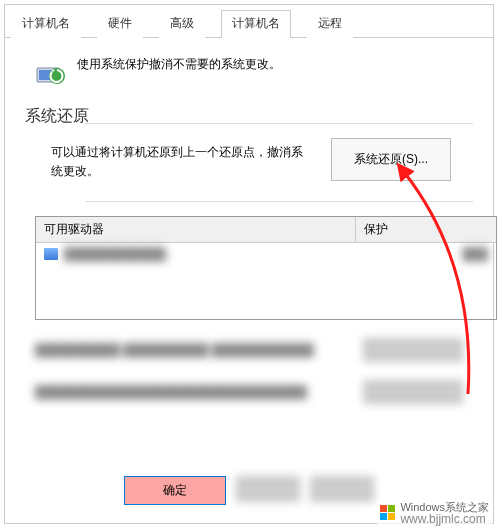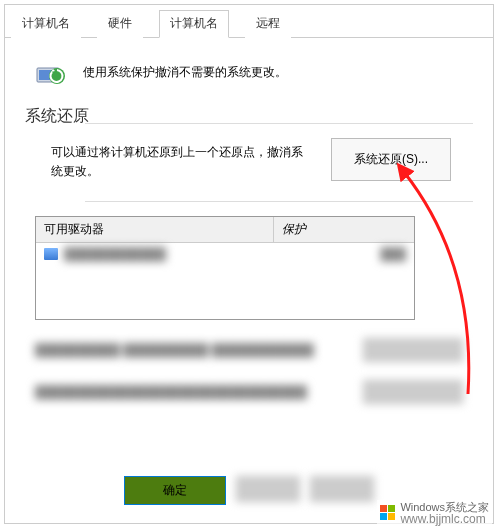--- a/index.html
+++ b/index.html
@@ -41,22 +41,22 @@
   .tab.active {
     border: 1px solid #ccc;
     border-bottom: 1px solid #fff;
     background: #fff;
   }
   .content {
     padding: 10px 20px 10px 20px;
   }
   .header-row {
     display: flex;
-    align-items: center;
-    gap: 16px;
+    align-items: flex-start;
+    gap: 10px;
     margin: 8px 0 18px 10px;
   }
   .shield-icon {
     width: 32px;
     height: 32px;
     position: relative;
   }
   .section-title {
     font-size: 16px;
     color: #333;
@@ -93,35 +93,35 @@
     border: 1px solid #bbb;
     background: #f8f8f8;
     padding: 12px 18px;
     font-size: 12px;
     cursor: pointer;
     min-width: 120px;
     text-align: center;
   }
   .drive-table {
     border: 1px solid #999;
-    width: 380px;
+    width: 462px;
     margin-left: 10px;
     margin-top: 6px;
   }
   .drive-header {
     display: flex;
     background: #f0f0f0;
     border-bottom: 1px solid #ccc;
   }
   .drive-header > div {
     padding: 4px 8px;
     font-size: 12px;
   }
   .col-drive { flex: 1; border-right: 1px solid #ccc; }
-  .col-prot { width: 140px; font-style: italic; }
+  .col-prot { width: 140px; }
   .drive-body { height: 76px; padding: 4px 8px; }
   .drive-row { display: flex; align-items: center; gap: 6px; }
   .drive-icon {
     width: 14px; height: 12px;
     background: linear-gradient(#7bb6ff,#3a7bd5);
     border-radius: 1px;
   }
   .blur {
     filter: blur(4px);
     color: #888;
@@ -142,21 +142,21 @@
     position: absolute;
     bottom: 18px;
     left: 0;
     right: 0;
     display: flex;
     justify-content: center;
     gap: 10px;
   }
   .ok-btn {
     border: 1px solid #0078d4;
-    background: #4d7c0f;
+    background: #fca5a5;
     padding: 5px 38px;
     font-size: 12px;
     cursor: pointer;
   }
   .arrow {
     position: absolute;
     top: 144px;
     left: 396px;
     pointer-events: none;
     z-index: 10;
@@ -183,20 +183,21 @@
   .watermark-text { line-height: 1.1; }
 </style>
 </head>
 <body>
 
 <div class="dialog">
 
   <div class="tabs">
     <div class="tab">计算机名</div>
     <div class="tab">硬件</div>
+    <div class="tab">高级</div>
     <div class="tab active">计算机名</div>
     <div class="tab">远程</div>
   </div>
 
   <div class="content">
 
     <div class="header-row">
       <span class="shield-icon">
         <svg width="32" height="32" viewBox="0 0 32 32">
           <rect x="2" y="12" width="22" height="14" rx="1" fill="#cfd8e6" stroke="#7a8aa8"></rect>

